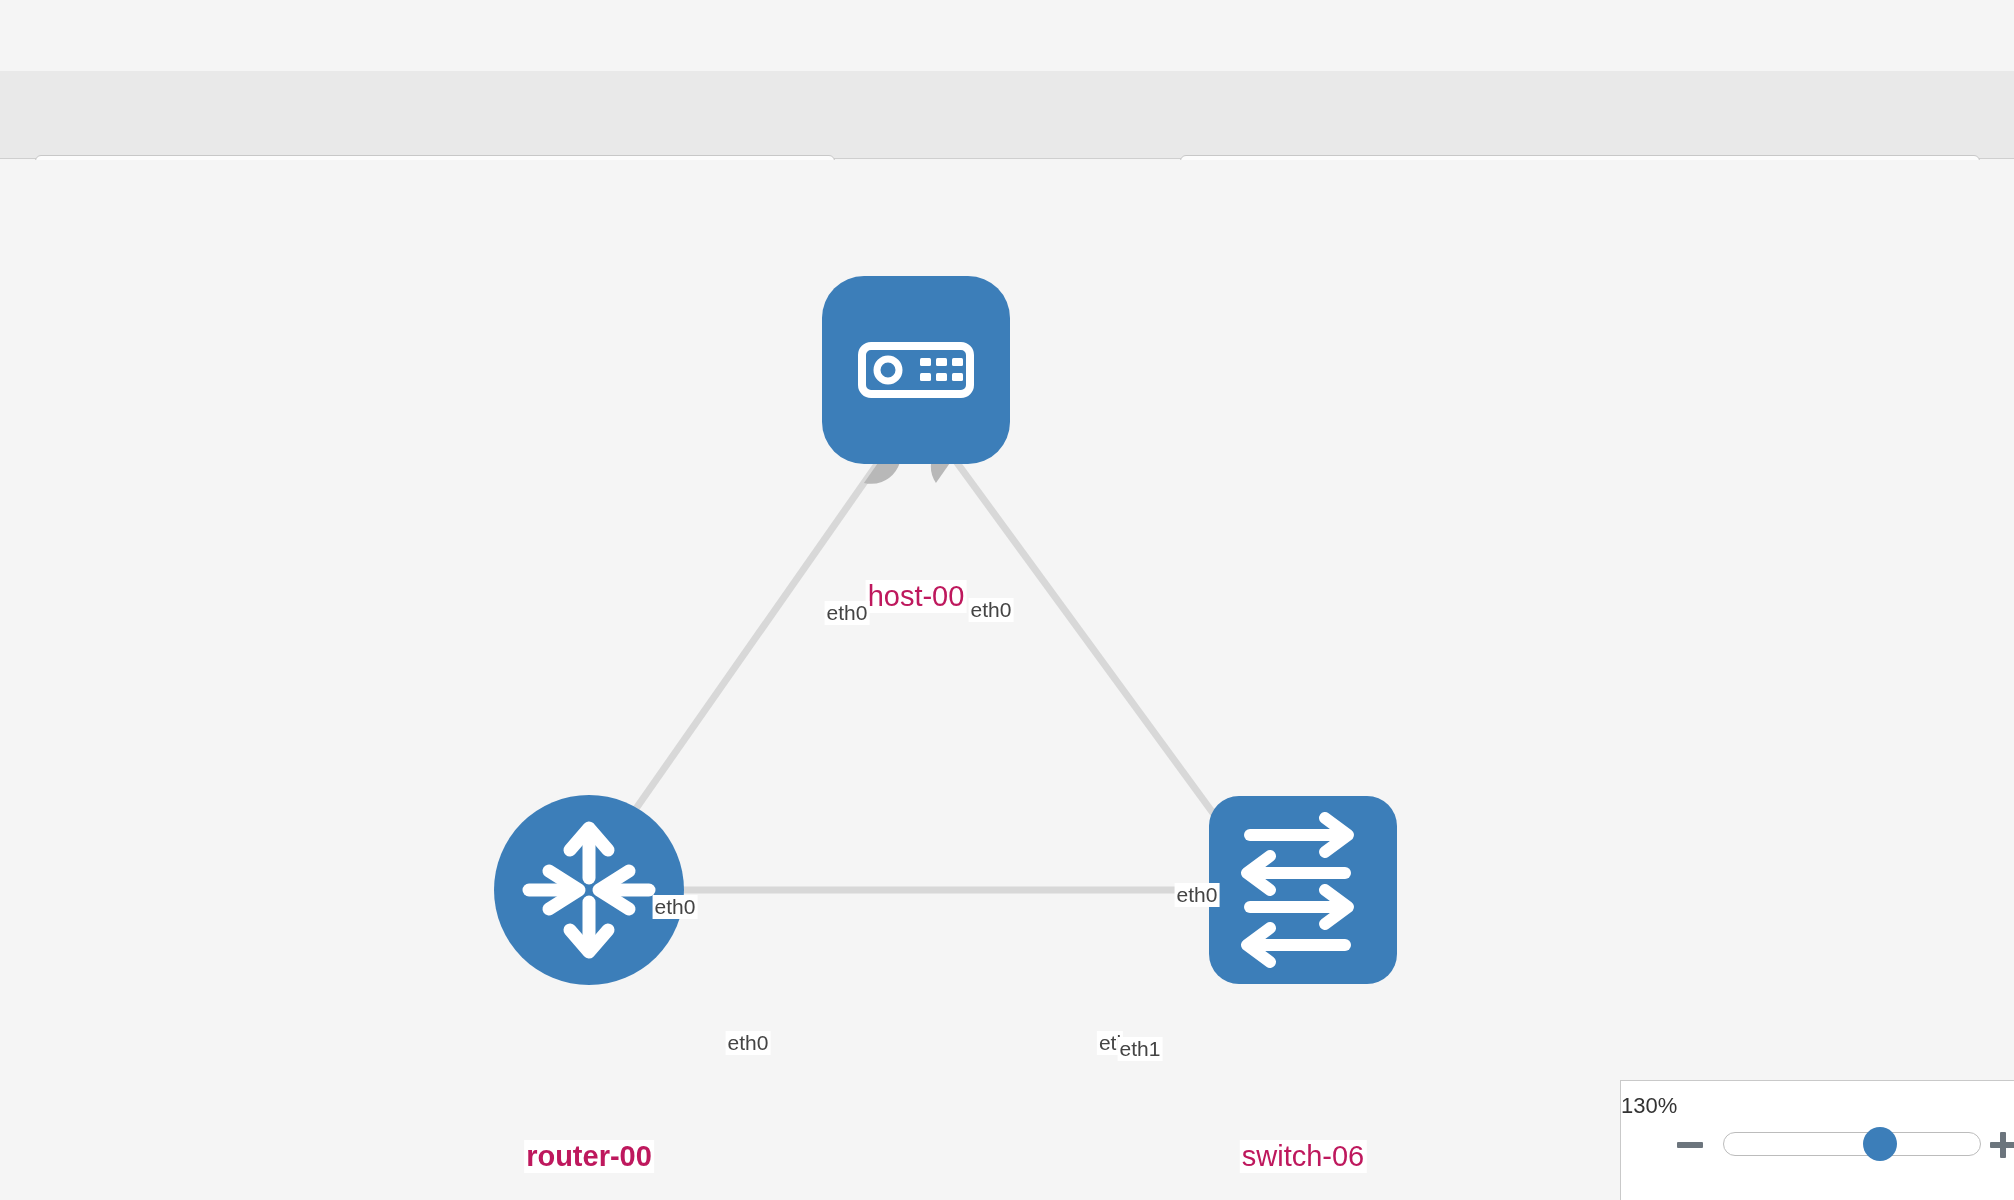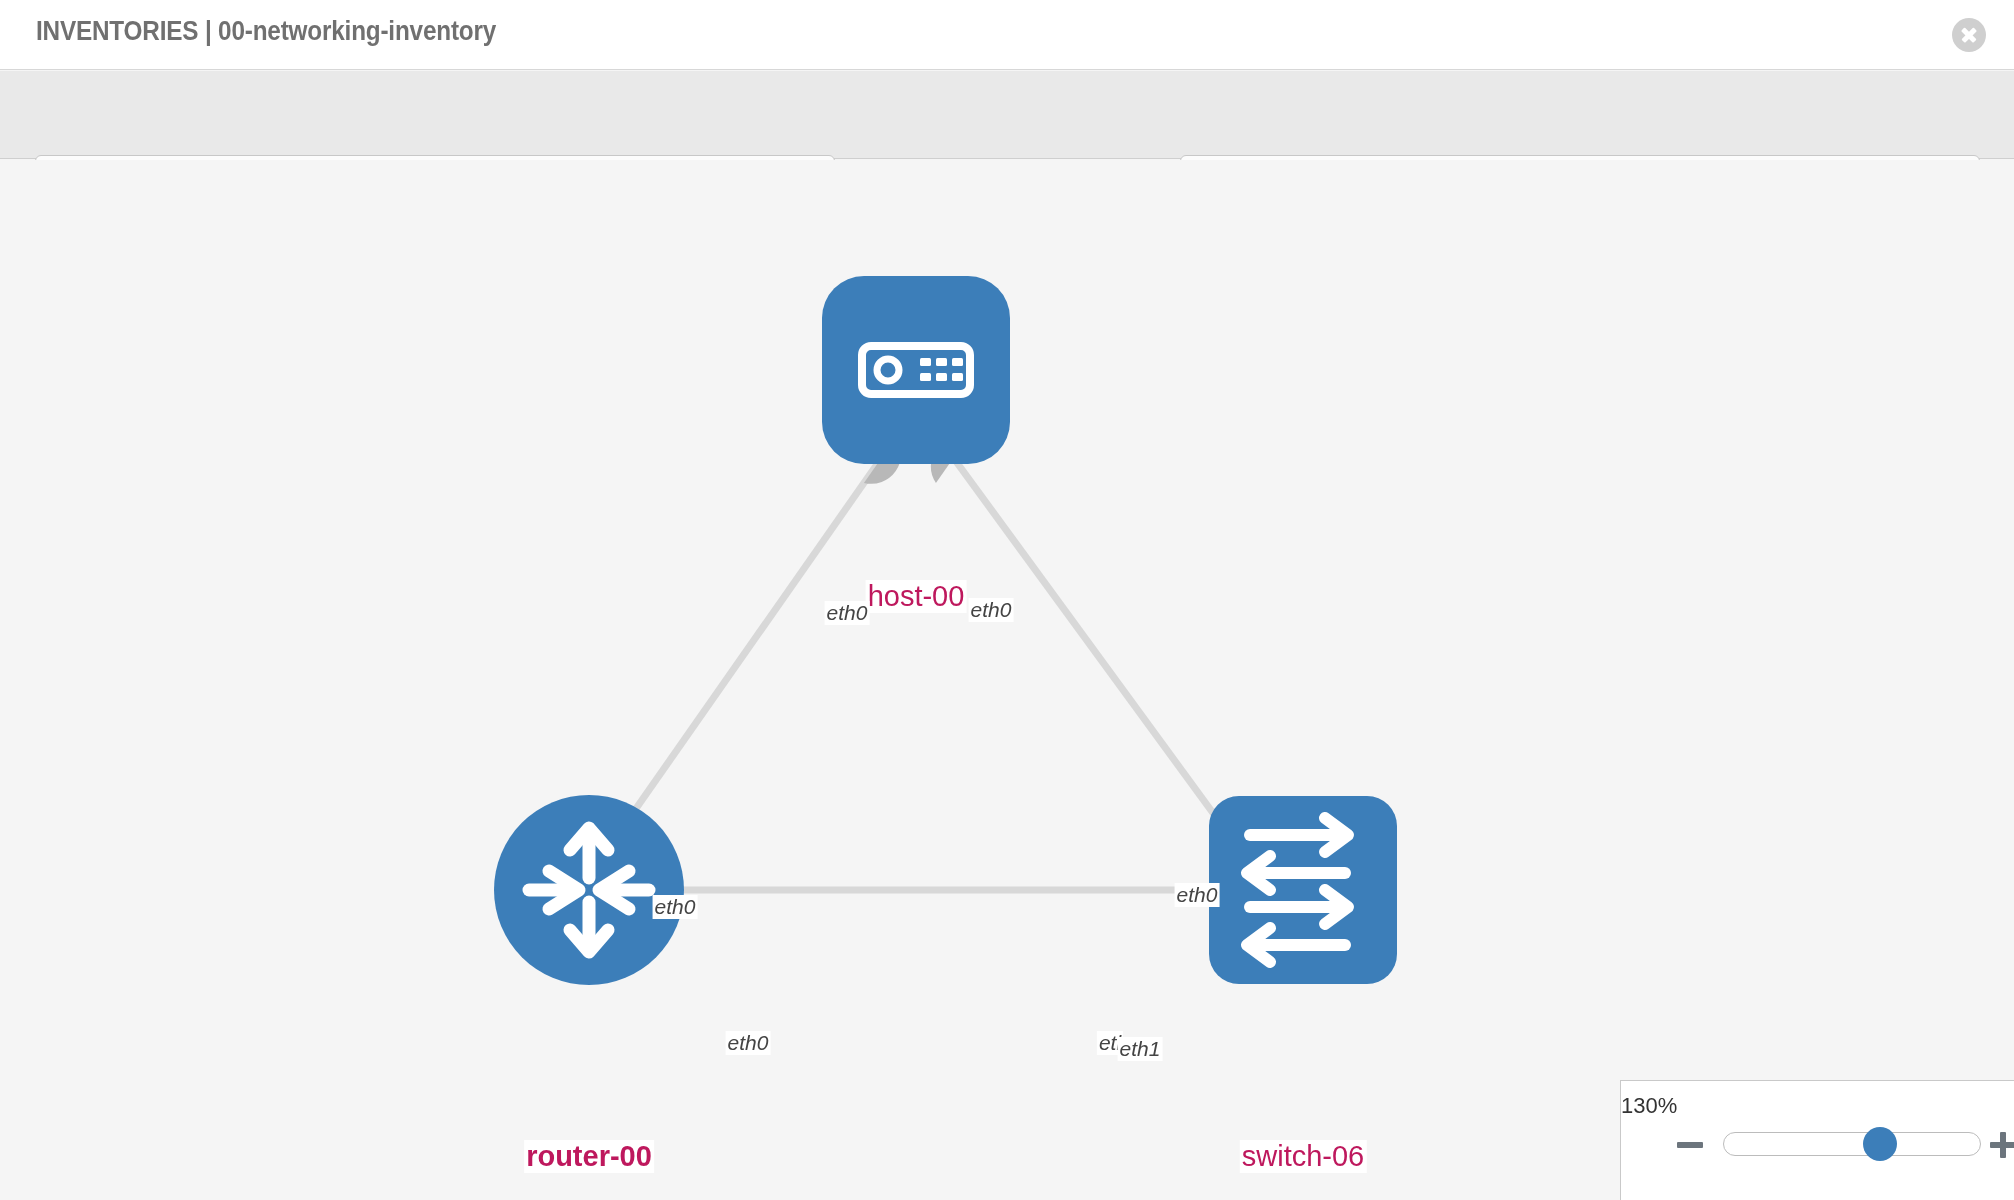--- a/index.html
+++ b/index.html
@@ -156,21 +156,20 @@
   }
 
   .edge-label {
     position: absolute;
     background: #ffffff;
     color: #444;
     font-size: 21px;
     padding: 0 2px;
     white-space: nowrap;
     transform: translateX(-50%);
-    font-style: italic;
   }
 
   
   .zoom-panel {
     position: absolute;
     left: 1620px;
     top: 1080px;
     width: 420px;
     height: 120px;
     background: #ffffff;
@@ -230,24 +229,20 @@
     border-radius: 50%;
     background: #3c7eb9;
     cursor: pointer;
   }
 </style>
 </head>
 <body>
 
 <div id="app">
 
-  <div class="header">
-    <div class="header-title">INVENTORIES | 00-networking-inventory</div>
-    <div class="close-btn"></div>
-  </div>
 
   <div class="toolbar">
 
     <div class="dropdown" id="actions-dropdown">
       <span class="dd-label">ACTIONS</span>
       <span class="dd-caret"></span>
     </div>
 
     <div class="tool-icon" id="wrench-icon">
       <svg viewBox="0 0 24 24" width="42" height="42">

